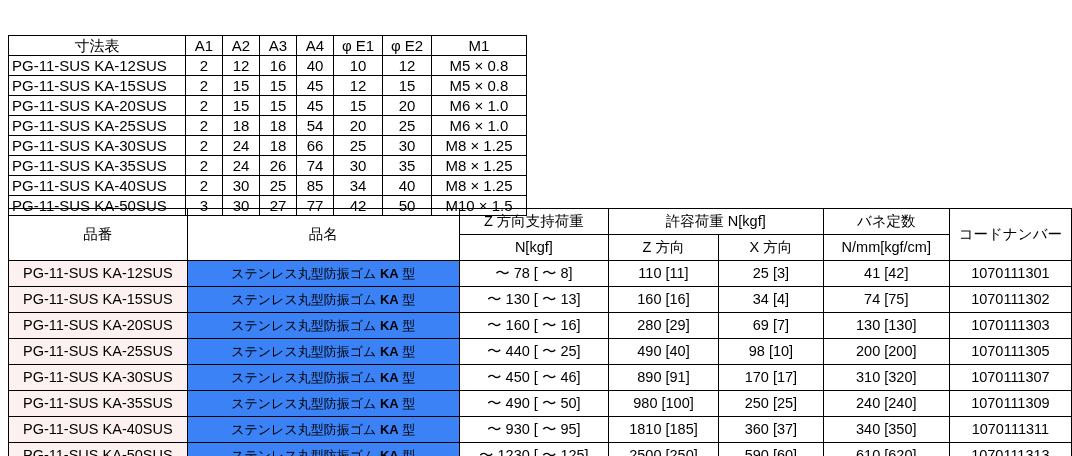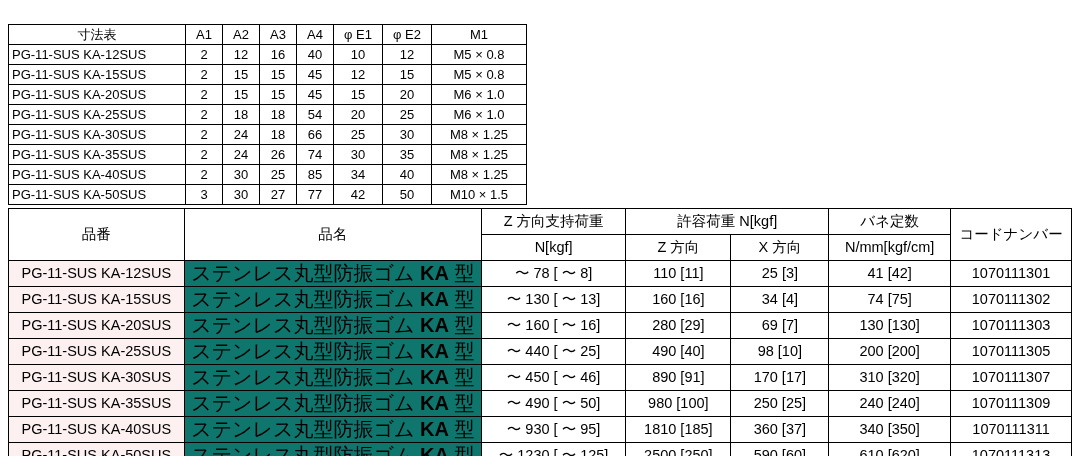--- a/index.html
+++ b/index.html
@@ -9,21 +9,22 @@
     font-family:"Liberation Sans","DejaVu Sans",sans-serif;
     color:#000;
     -webkit-font-smoothing:antialiased;
   }
   .page{position:relative;width:1072px;height:456px;}
 
   
   .dim-wrap{position:absolute;left:8px;top:24px;}
   table.dim{
     border-collapse:collapse;
-    font-size:13px;
+    font-size:15px;
+    margin-top:11px;
   }
   table.dim th, table.dim td{
     border:1px solid #000;
     padding:1px 4px;
     height:17px;
     line-height:17px;
     text-align:center;
     white-space:nowrap;
     font-weight:normal;
   }
@@ -59,24 +60,24 @@
   td.pn{
     text-align:left;
     font-weight:bold;
     font-size:14.5px;
     background:#fdf0f0;
     width:174px;
     padding-left:3px;
   }
   td.pname{
     text-align:left;
-    background:#0f766e;
+    background:#3b82f6;
     width:288px;
     padding-left:3px;
-    font-size:20px;
+    font-size:13px;
   }
   td.pname b{font-weight:bold;}
   td.num{text-align:right;padding-right:5px;}
   .w-z{width:148px;}
   .w-zd{width:110px;}
   .w-xd{width:108px;}
   .w-sp{width:124px;}
   .w-code{width:114px;}
   .sub{font-size:14.5px;}
 </style>

